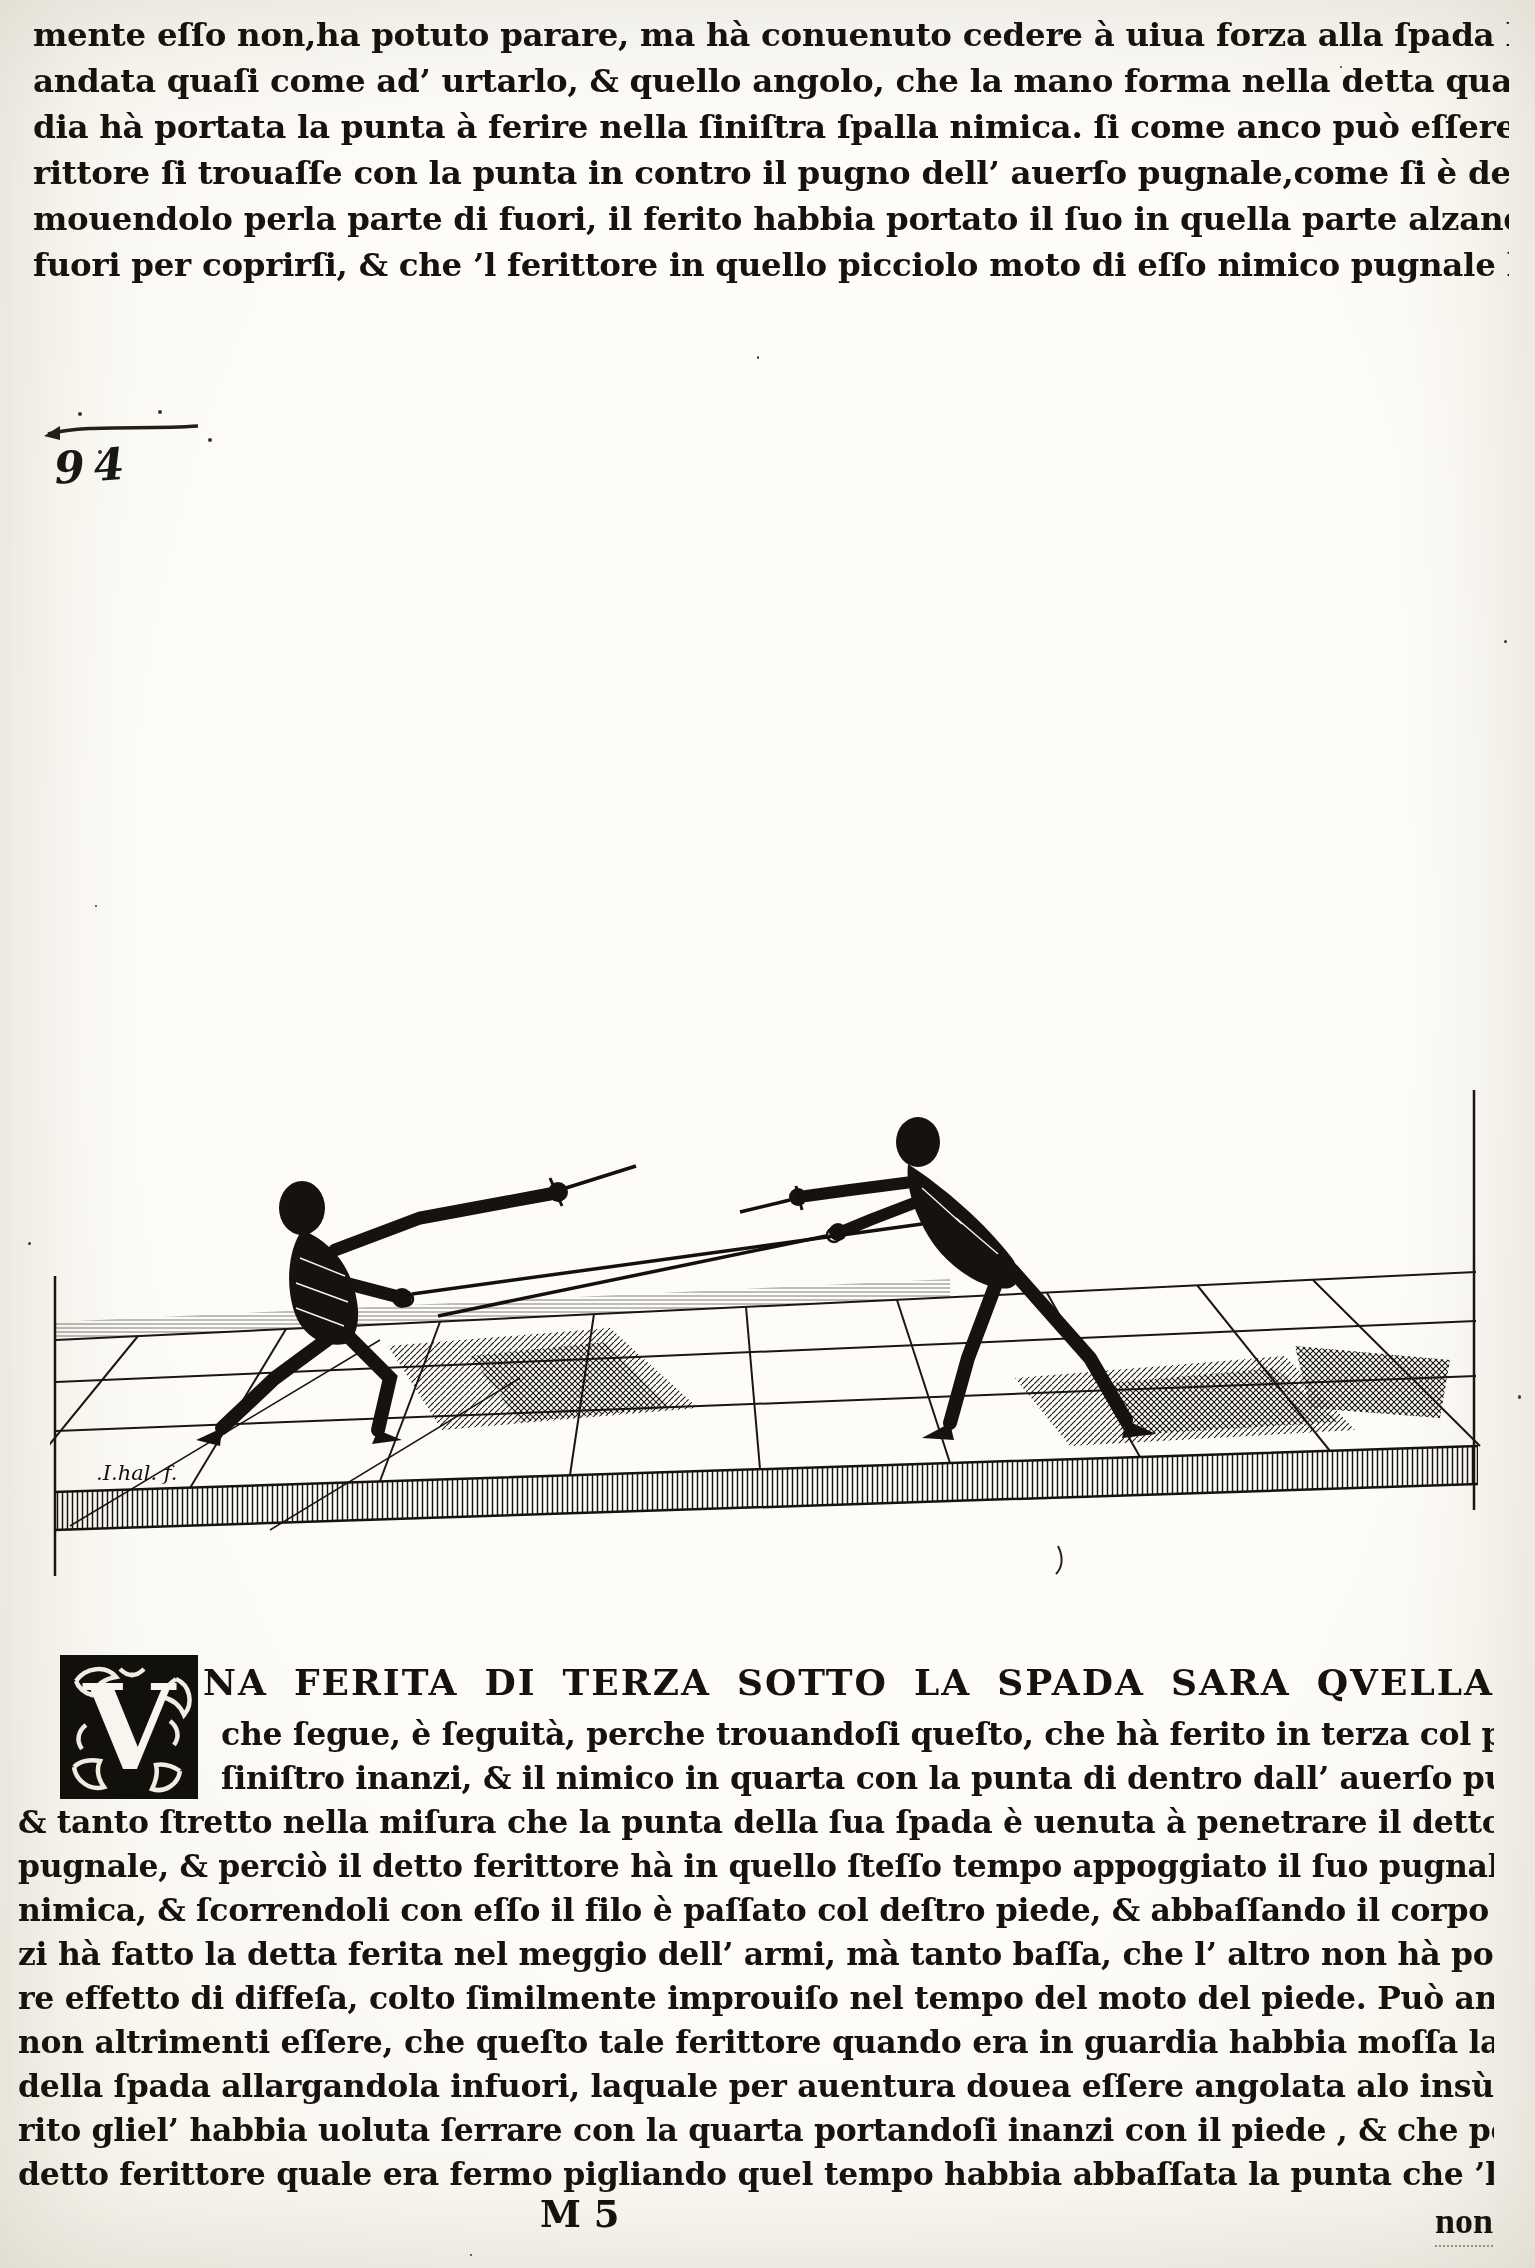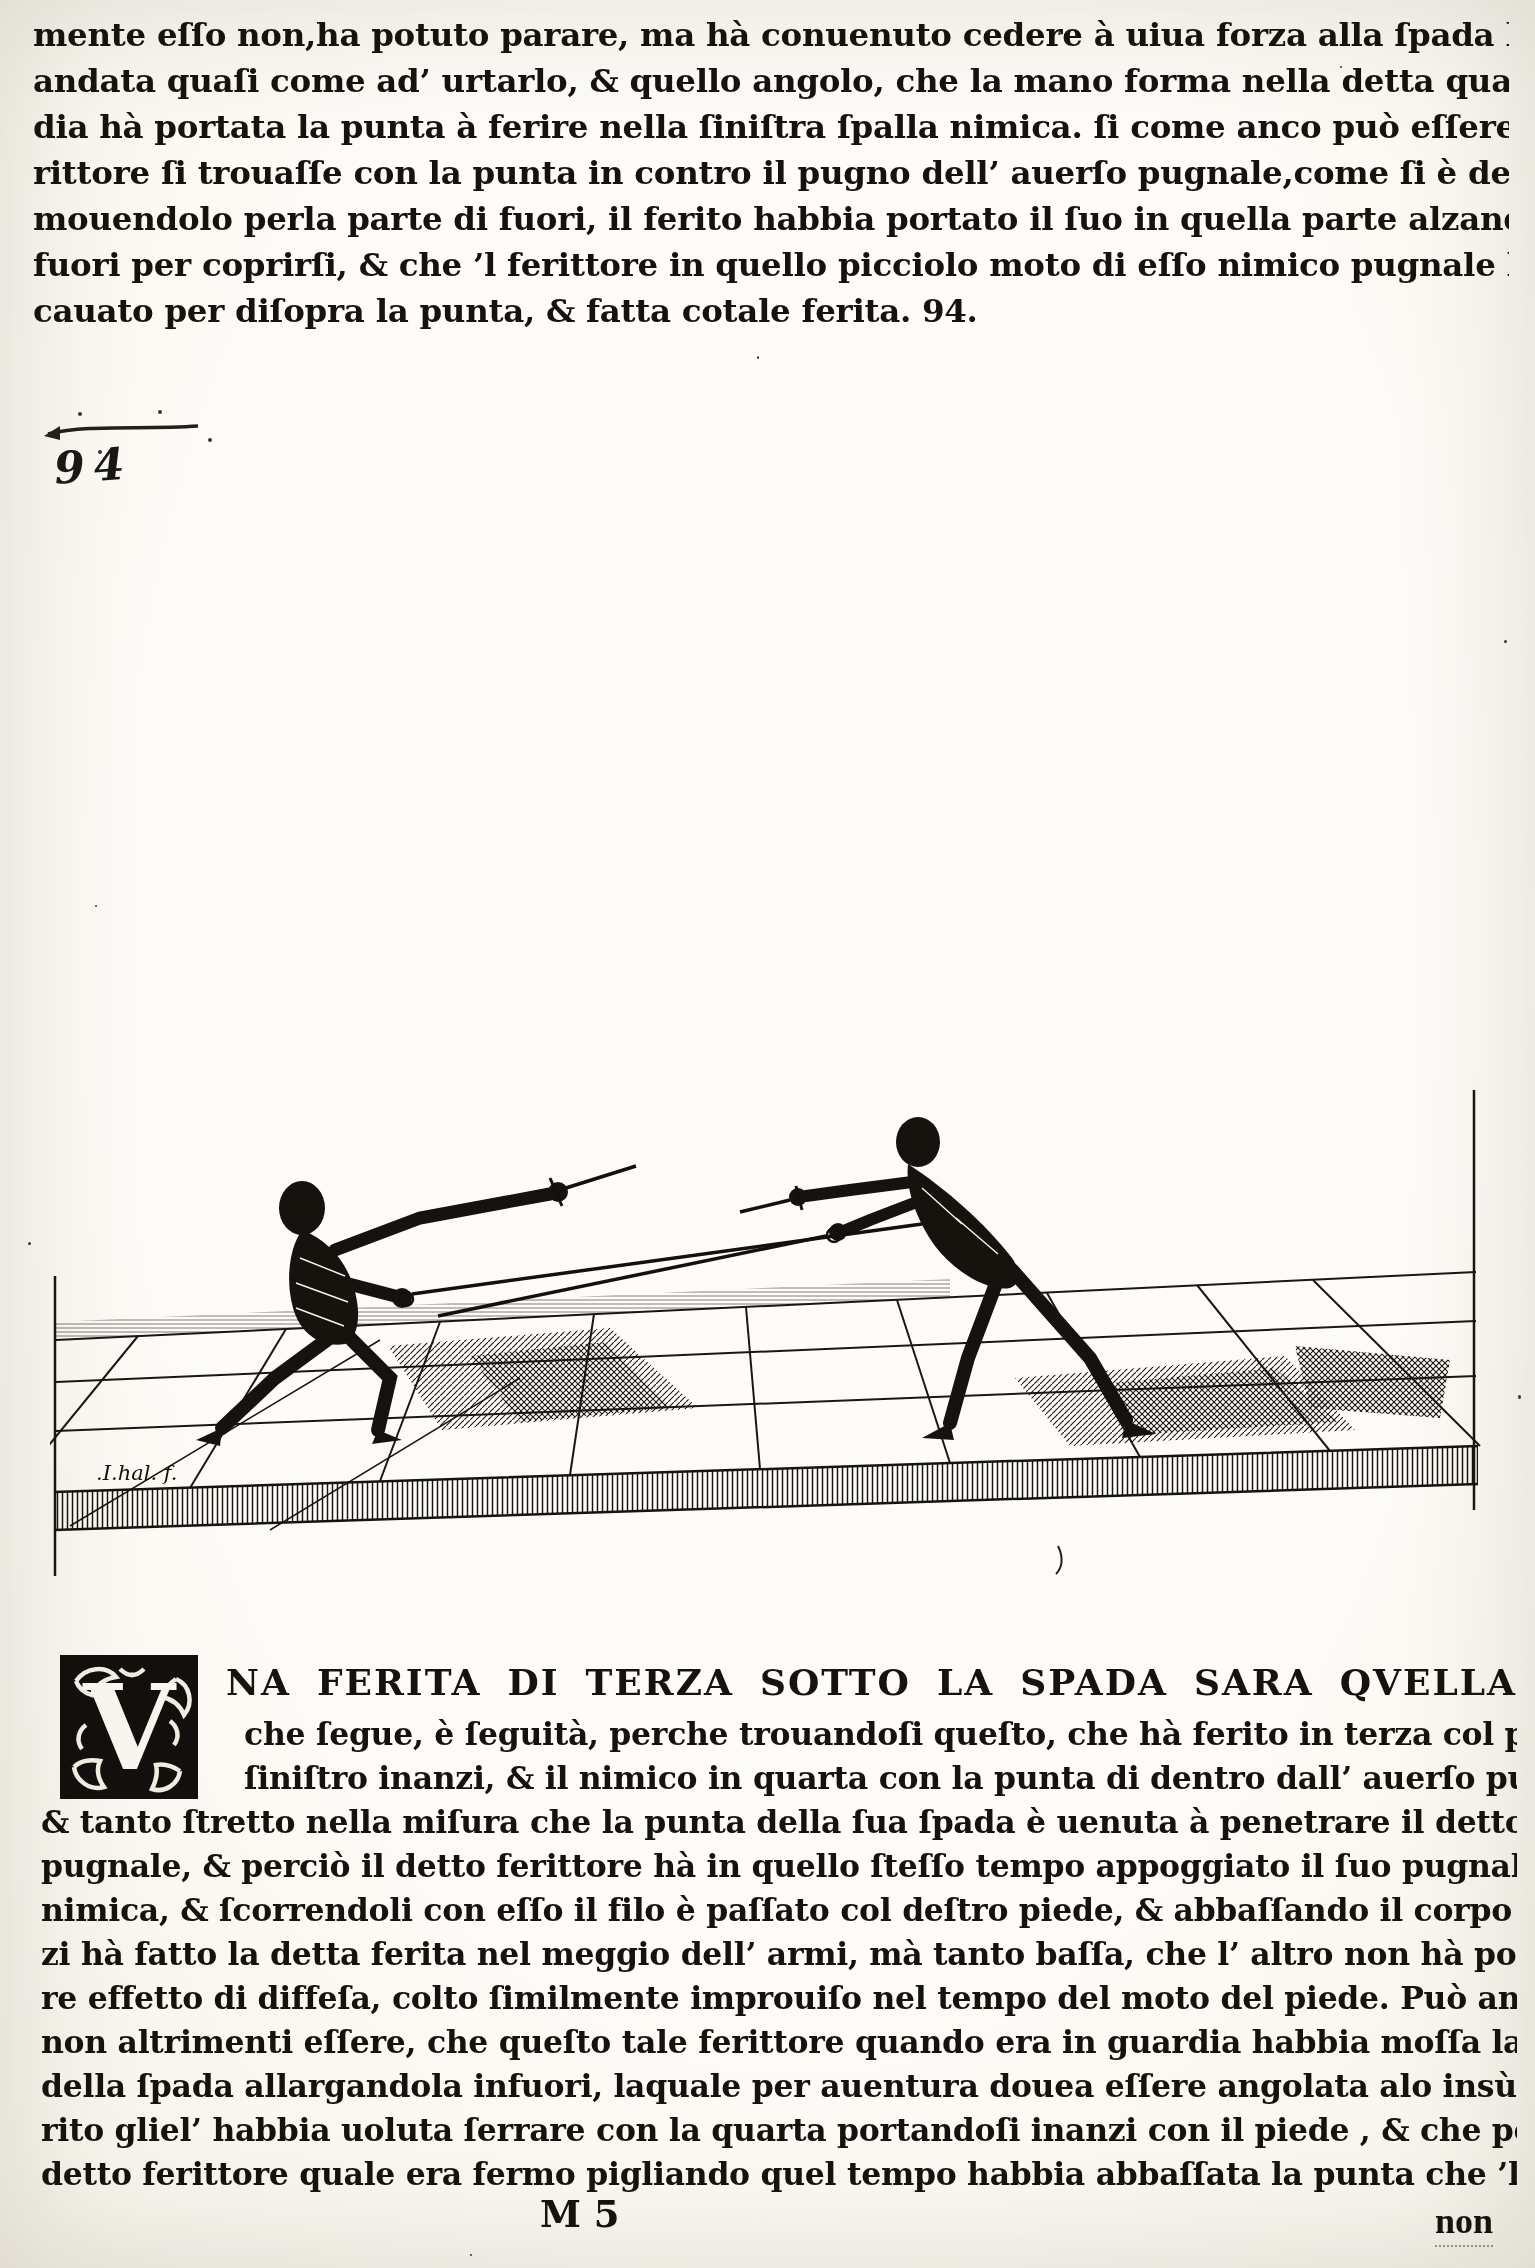--- a/index.html
+++ b/index.html
@@ -25,21 +25,21 @@
   .margin-note .num{
     position:absolute; left:14px; top:40px;
     font-style:italic; font-weight:bold; font-size:44px; letter-spacing:9px;
     color:#191713; transform:rotate(-4deg);
   }
   
   .engraving{position:absolute; left:50px; top:1078px; width:1432px; height:500px;}
   .engraving .sig{font-style:italic; font-size:21px; fill:#14110c;
     font-family:"DejaVu Serif","Liberation Serif",serif;}
   
-  .section{position:absolute; left:41px; top:1655px; width:1476px; overflow:hidden;}
+  .section{position:absolute; left:18px; top:1655px; width:1476px; overflow:hidden;}
   .hline{
     font-size:36px; font-weight:bold; letter-spacing:2px;
     height:57px; line-height:54px; padding-left:185px; white-space:nowrap;
     text-align:justify; text-align-last:justify; overflow:hidden;
   }
   .sline{
     font-size:31.5px; font-weight:bold; line-height:44px;
     letter-spacing:-0.3px; white-space:nowrap;
     text-align:justify; text-align-last:justify; overflow:hidden;
   }
@@ -57,21 +57,20 @@
 
 <div class="page">
 
   <div class="para-top">
     <div class="tline">mente eſſo non,ha potuto parare, ma hà conuenuto cedere à uiua forza alla ſpada laquale è</div>
     <div class="tline">andata quaſi come ad’ urtarlo, &amp; quello angolo, che la mano forma nella detta quarta guar-</div>
     <div class="tline">dia hà portata la punta à ferire nella ſiniſtra ſpalla nimica. ſi come anco può eſſere , che ’l fe-</div>
     <div class="tline">rittore ſi trouaſſe con la punta in contro il pugno dell’ auerſo pugnale,come ſi è detto, &amp; che</div>
     <div class="tline">mouendolo perla parte di fuori, il ferito habbia portato il ſuo in quella parte alzandolo inɔ</div>
     <div class="tline">fuori per coprirſi, &amp; che ’l ferittore in quello picciolo moto di eſſo nimico pugnale habbiaɔ</div>
-    <div class="tline noju">cauato per diſopra la punta, &amp; fatta cotale ferita. 94.</div>
   </div>
 
   <div class="margin-note">
     <svg width="220" height="130" viewBox="0 0 220 130">
       <path d="M8,34 C50,24 100,30 158,26" stroke="#23201a" stroke-width="3.5" fill="none"></path>
       <path d="M4,36 L20,26 L20,40 Z" fill="#23201a"></path>
       <circle cx="40" cy="14" r="2" fill="#3a362c"></circle>
         <circle cx="120" cy="12" r="2" fill="#3a362c"></circle>
       <circle cx="170" cy="40" r="2" fill="#3a362c"></circle>
         <circle cx="60" cy="52" r="2" fill="#3a362c"></circle>

